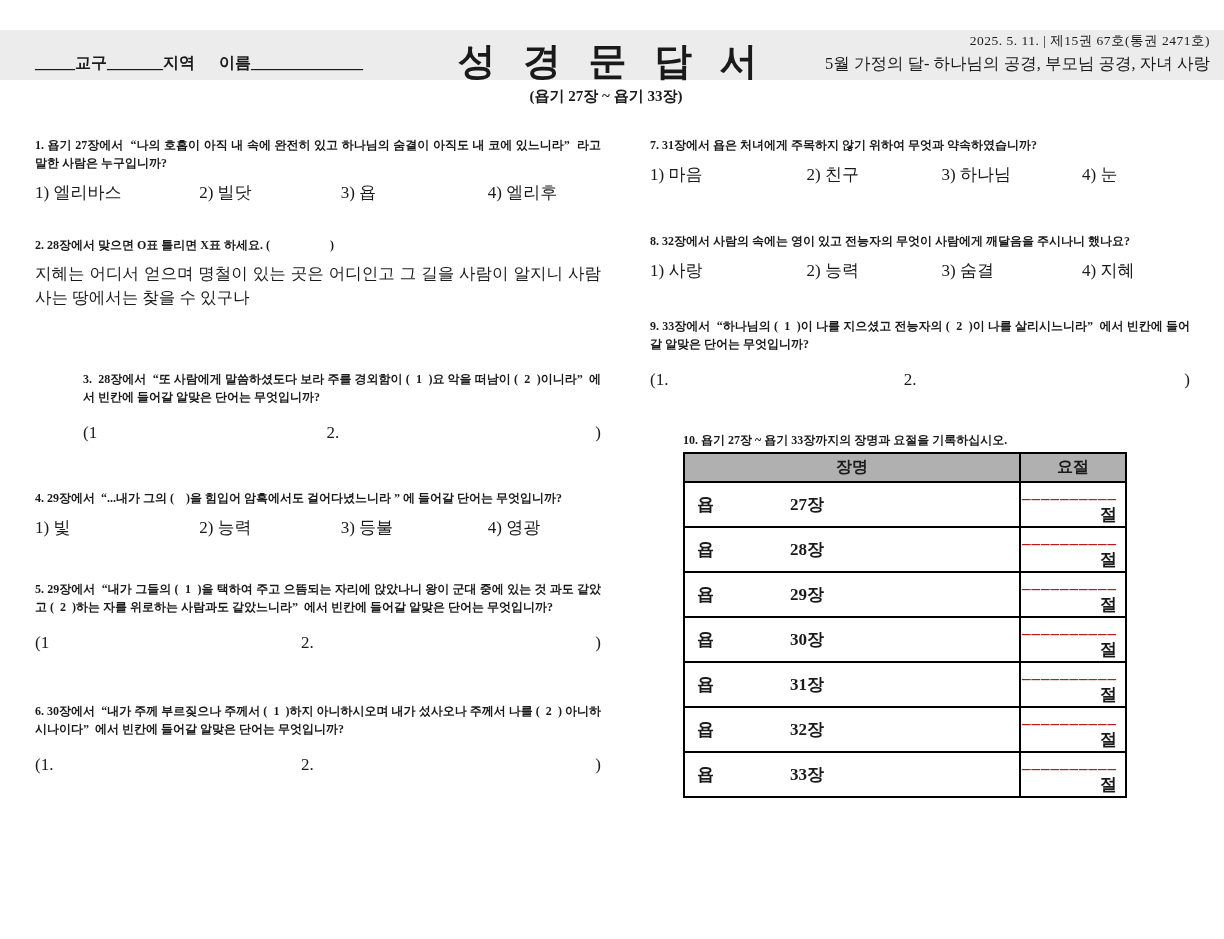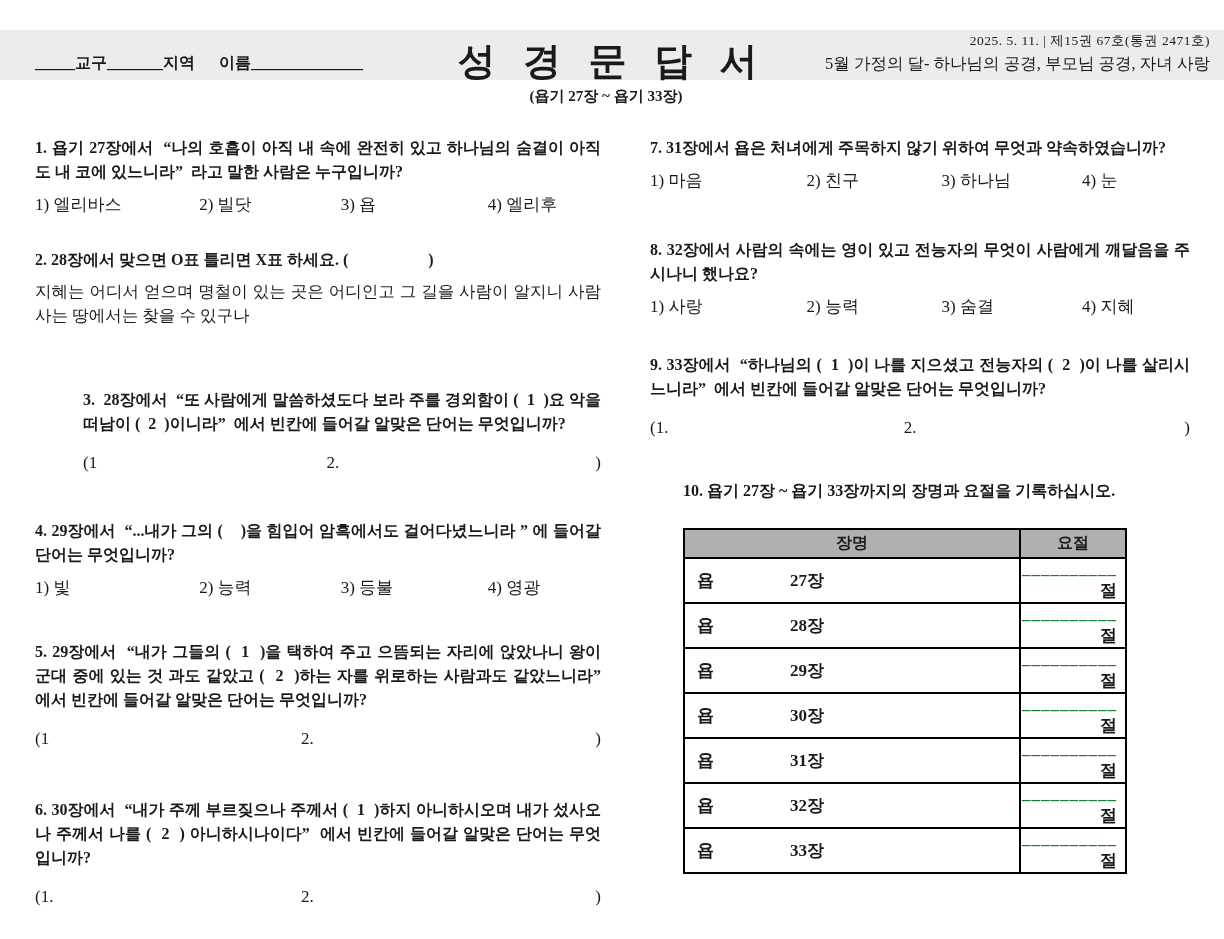--- a/index.html
+++ b/index.html
@@ -34,21 +34,21 @@
   .subtitle {
     position:absolute; top:87px; left:0; right:12px;
     text-align:center; font-size:15px; font-weight:bold;
   }
   
   .col { position:absolute; top:130px; }
   .col-left  { left:35px;  width:566px; }
   .col-right { left:650px; width:540px; }
   .question { margin:0; }
   .q-text {
-    font-size:16px; font-weight:bold; line-height:1.5;
+    font-size:12px; font-weight:bold; line-height:1.5;
     white-space:pre-wrap; text-align:justify;
   }
   .q-body {
     font-size:16.5px; font-weight:normal; line-height:1.45;
     margin-top:8px; white-space:pre-wrap; text-align:justify;
   }
   .options {
     display:grid; grid-template-columns:29% 25% 26% 20%;
     margin-top:9px; font-size:17px; font-weight:normal;
   }
@@ -62,35 +62,35 @@
   .m-q2  { margin-top:32px; }
   .m-q3  { margin-top:60px;margin-left:48px; }
   .m-q4  { margin-top:46px; }
   .m-q5  { margin-top:41px; }
   .m-q6  { margin-top:49px; }
   .m-q8  { margin-top:46px; }
   .m-q9  { margin-top:35px; }
   .m-q10 { margin-top:41px;padding-left:33px; }
   
   .verse-table {
-    width:444px; margin-top:25px;
+    width:444px; margin-top:3px;
     border-collapse:collapse; table-layout:fixed;
   }
   .verse-table th, .verse-table td { border:2px solid #000; }
   .verse-table th {
     background:#b0b0b0; height:29px;
     font-size:16px; font-weight:bold; text-align:center;
   }
   .col-chapter { width:76%; }
   .col-verse   { width:24%; }
   .verse-table td { height:39px; font-size:17px; font-weight:bold; }
   .cell-name .book    { margin-left:12px; }
   .cell-name .chapter { margin-left:76px; }
   .cell-verse { text-align:right; padding-right:8px; }
-  .cell-verse .blank { color:#15803d; letter-spacing:1px; }
+  .cell-verse .blank { color:#b91c1c; letter-spacing:1px; }
 </style>
 </head>
 <body>
 
 <div class="page">
 
   <div class="band">
     <div class="band-left">_____교구_______지역      이름______________</div>
     <div class="band-title">성 경 문 답 서</div>
     <div class="band-right">

